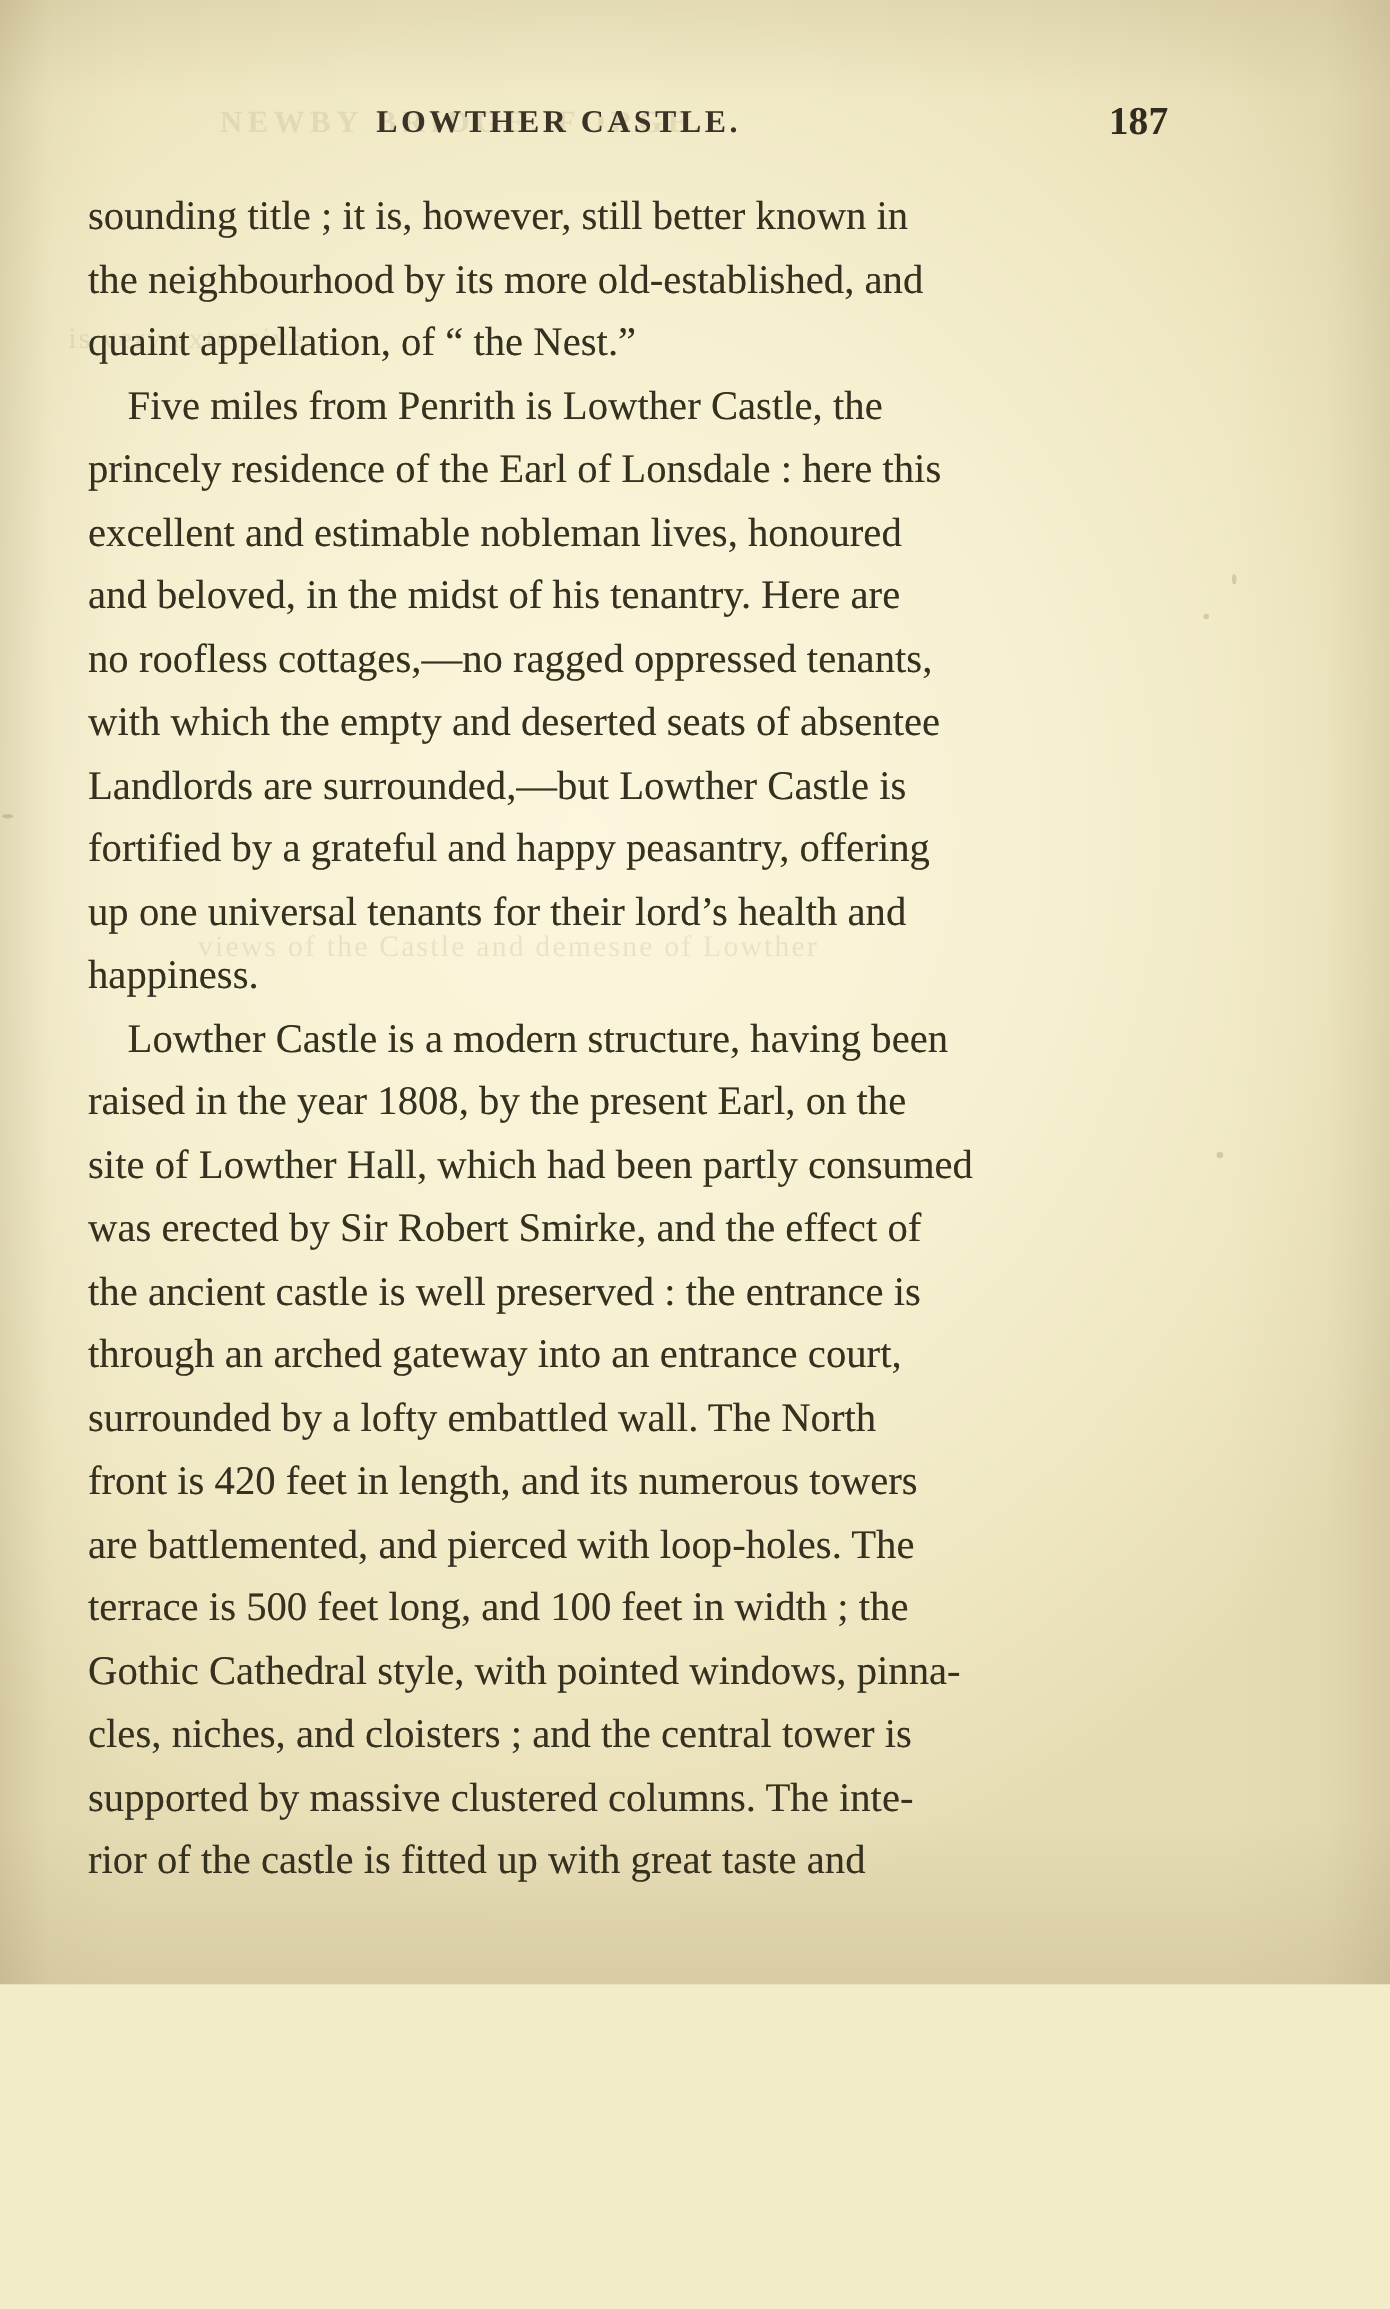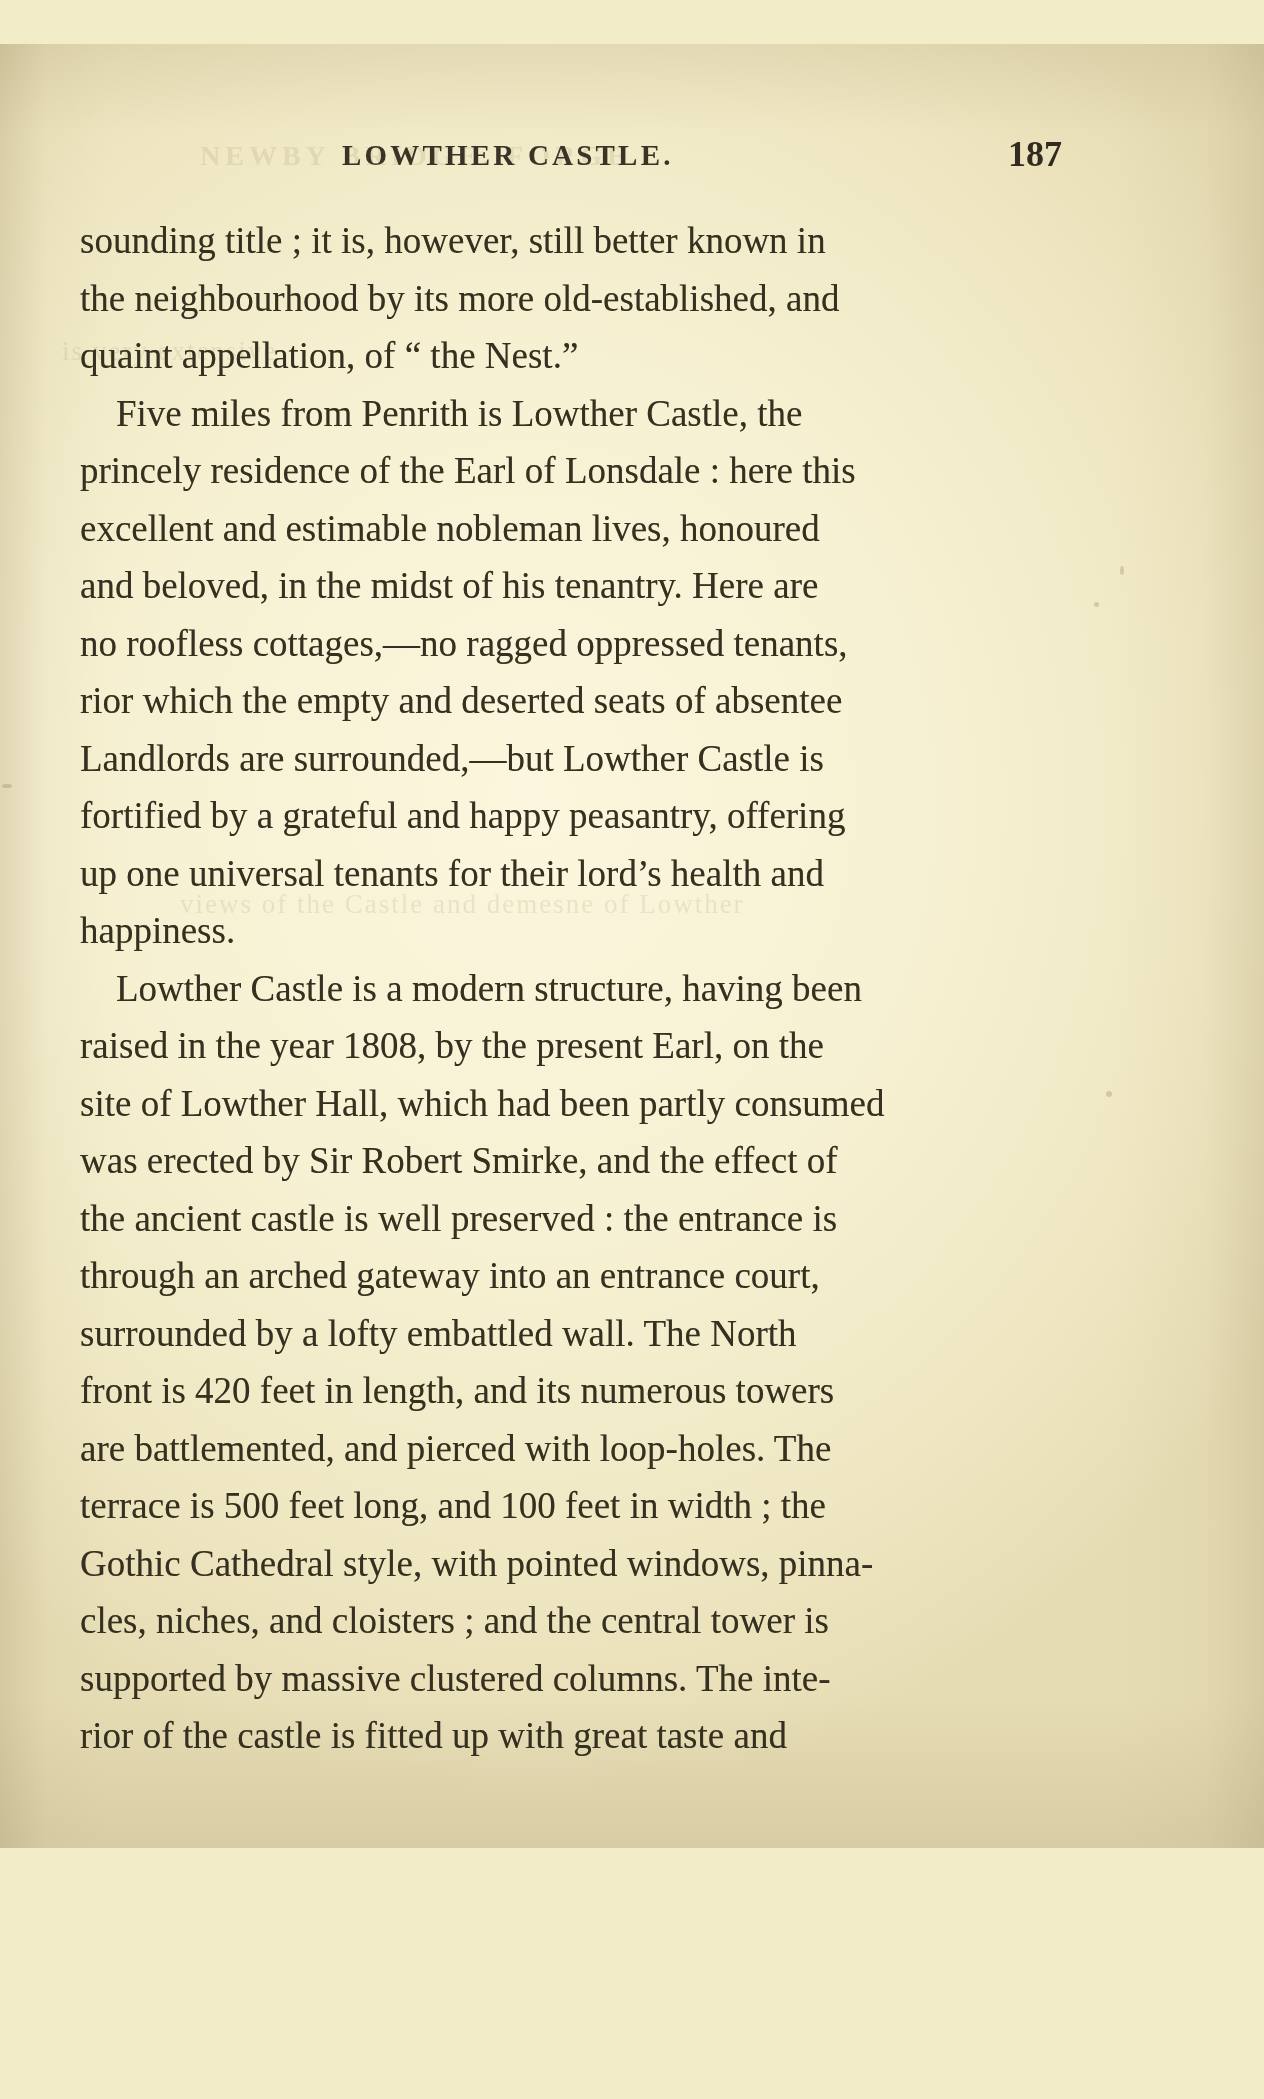--- a/index.html
+++ b/index.html
@@ -15,21 +15,20 @@
   }
 
   
   .page {
     position: relative;
     width: 1264px;
     height: 1804px;
     background:
       radial-gradient(ellipse 70% 55% at 42% 42%, #fbf6dd 0%, #f7f1d3 45%, #efe7c2 78%, #e6dcb4 100%);
     overflow: hidden;
-    margin-top: 44px;
   }
   .page::after {
     content: "";
     position: absolute;
     inset: 0;
     pointer-events: none;
     background:
       linear-gradient(to right, rgba(120,100,60,0.16) 0px, rgba(120,100,60,0.03) 46px, rgba(0,0,0,0) 110px),
       linear-gradient(to left, rgba(120,100,60,0.14) 0px, rgba(120,100,60,0.03) 60px, rgba(0,0,0,0) 150px),
       linear-gradient(to bottom, rgba(120,100,60,0.10) 0px, rgba(0,0,0,0) 90px),
@@ -139,21 +138,21 @@
         <span class="line">the neighbourhood by its more old-established, and</span>
         <span class="line">quaint appellation, of “ the Nest.”</span>
       </div>
 
       <div>
         <span class="line indent">Five miles from Penrith is Lowther Castle, the</span>
         <span class="line">princely residence of the Earl of Lonsdale :  here this</span>
         <span class="line">excellent  and  estimable  nobleman  lives,  honoured</span>
         <span class="line">and beloved, in the midst of his tenantry.   Here are</span>
         <span class="line">no roofless cottages,—no  ragged  oppressed  tenants,</span>
-        <span class="line">rior which the empty and deserted seats of absentee</span>
+        <span class="line">with which the empty and deserted seats of absentee</span>
         <span class="line">Landlords  are  surrounded,—but  Lowther  Castle  is</span>
         <span class="line">fortified by a grateful and happy peasantry, offering</span>
         <span class="line">up one  universal  tenants  for their lord’s health  and</span>
         <span class="line">happiness.</span>
       </div>
 
       <div>
         <span class="line indent">Lowther Castle is a modern structure, having been</span>
         <span class="line">raised in the year 1808,  by the present Earl,  on the</span>
         <span class="line">site of Lowther Hall, which had been partly consumed</span>

